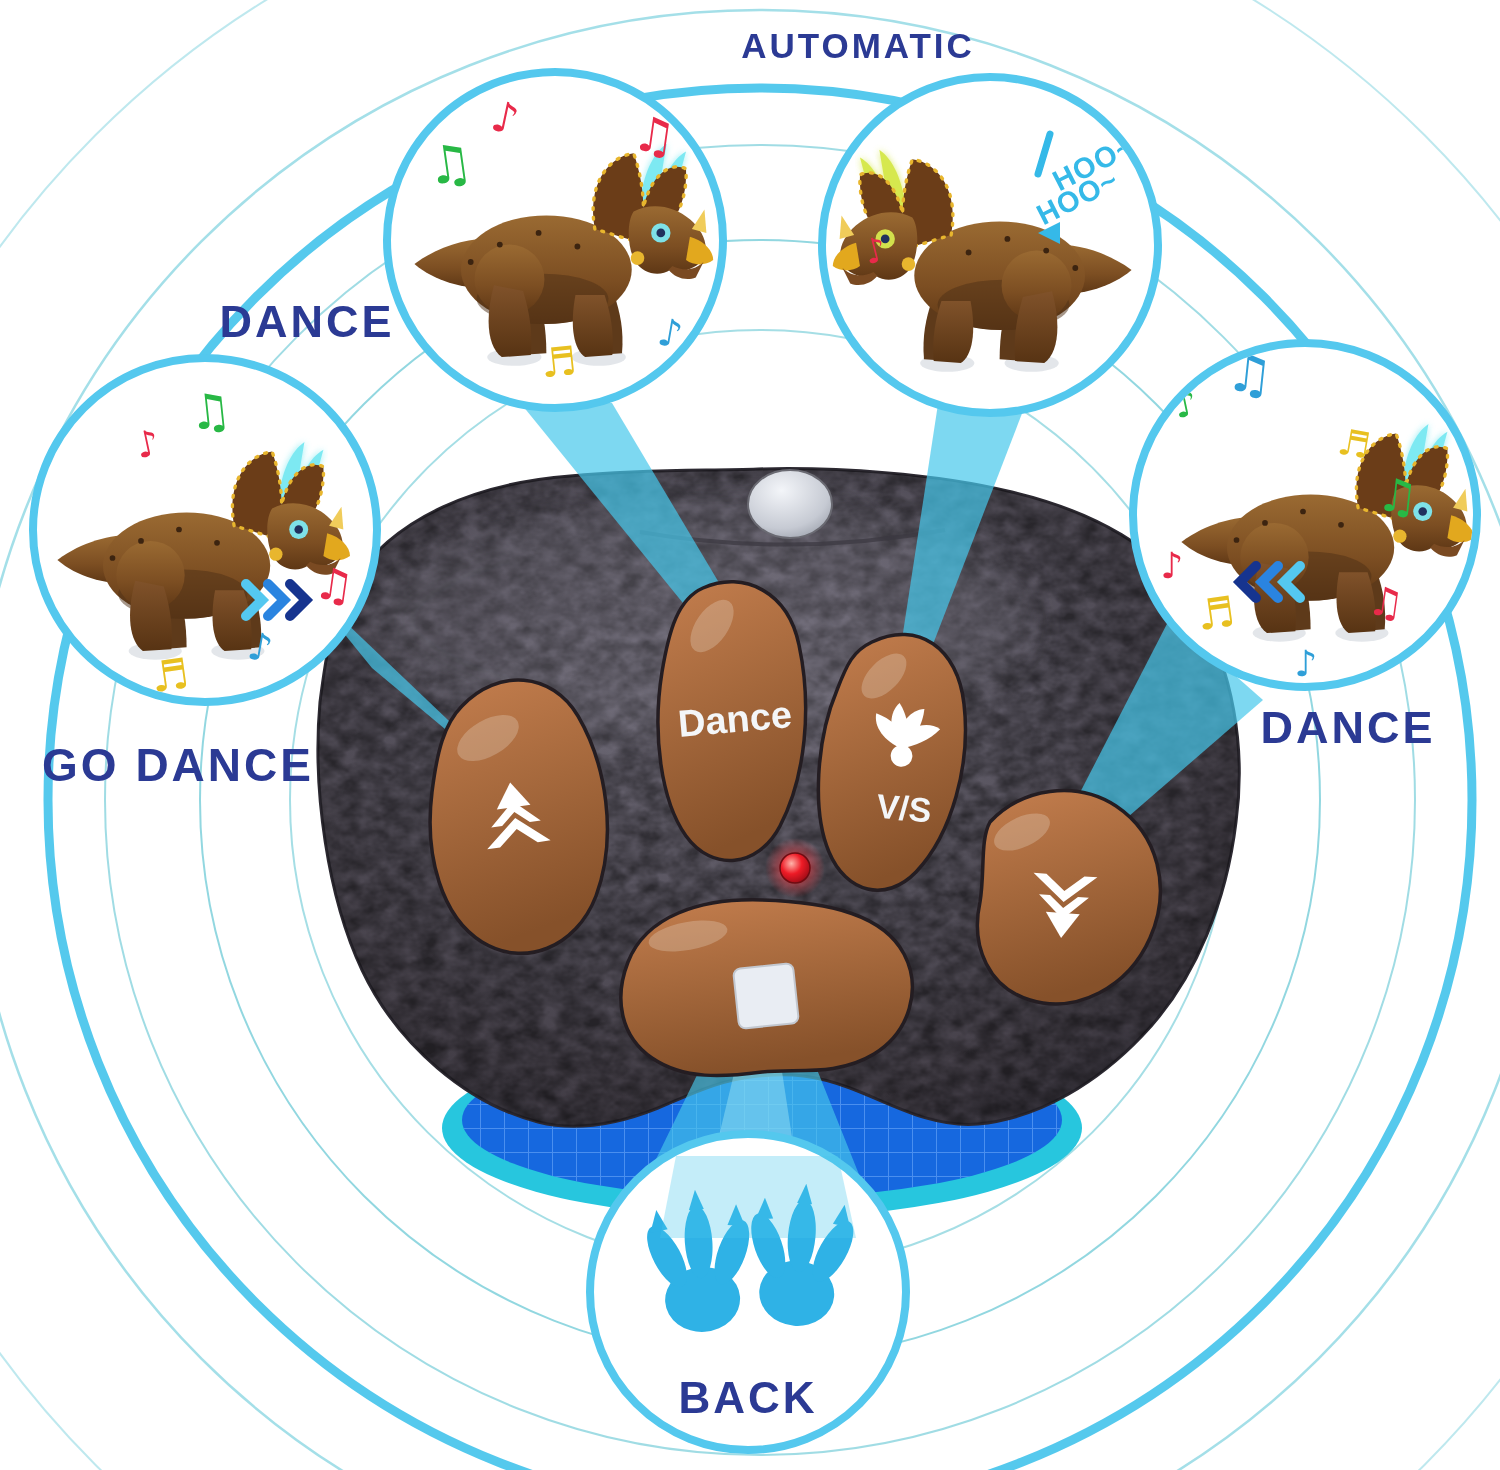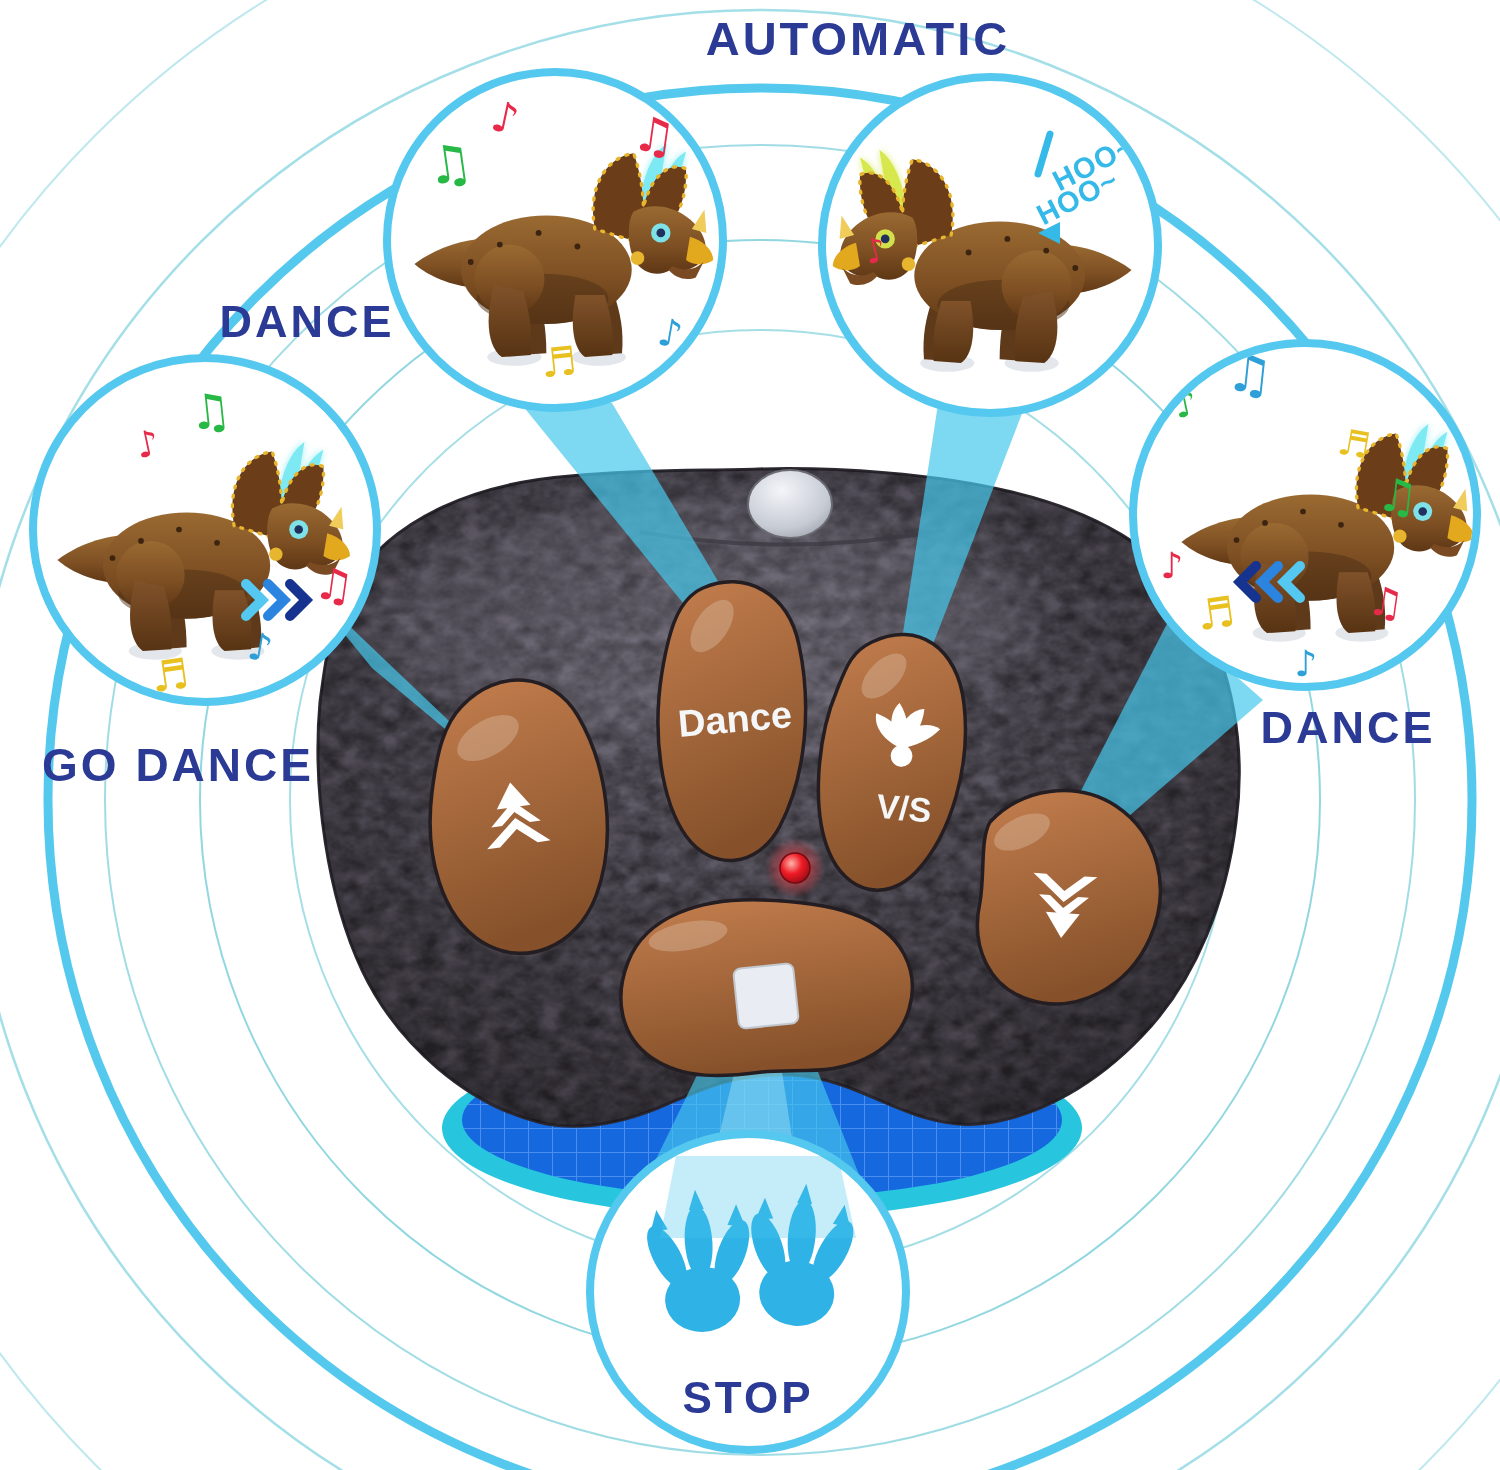--- a/index.html
+++ b/index.html
@@ -8,21 +8,21 @@
     background:#ffffff;font-family:"Liberation Sans",sans-serif;
   }
   .canvas svg{position:absolute;left:0;top:0;}
   svg text{font-family:"Liberation Sans",sans-serif;}
   .note{font-family:"DejaVu Sans",sans-serif;font-weight:bold;text-anchor:middle;}
   .label{
     position:absolute;transform:translate(-50%,-50%);
     font-weight:900;color:#2b3a94;letter-spacing:3px;white-space:nowrap;
     font-family:"Liberation Sans",sans-serif;
   }
-  .l-automatic{left:858px;top:38px;font-size:47px;}
+  .l-automatic{left:858px;top:46px;font-size:35px;}
   .l-dance{left:307px;top:322px;font-size:45px;}
   .l-goahead{left:178px;top:765px;font-size:46px;}
   .l-back{left:1348px;top:728px;font-size:45px;}
   .l-stop{left:748px;top:1398px;font-size:44px;}
 </style>
 </head>
 <body>
 
 <div class="canvas">
 <svg width="1500" height="1470" viewBox="0 0 1500 1470">
@@ -276,14 +276,14 @@
       <use href="#footprint" transform="translate(800,1256) scale(1.25) rotate(5)"></use>
     </g>
     <polygon points="676,1156 838,1156 856,1238 660,1238" fill="#46c7eb" opacity="0.32"></polygon>
   </g>
 </svg>
 
 <div class="label l-automatic">AUTOMATIC</div>
 <div class="label l-dance">DANCE</div>
 <div class="label l-goahead">GO DANCE</div>
 <div class="label l-back">DANCE</div>
-<div class="label l-stop">STOP</div>
+<div class="label l-stop">BACK</div>
 </div>
 
 </body></html>

